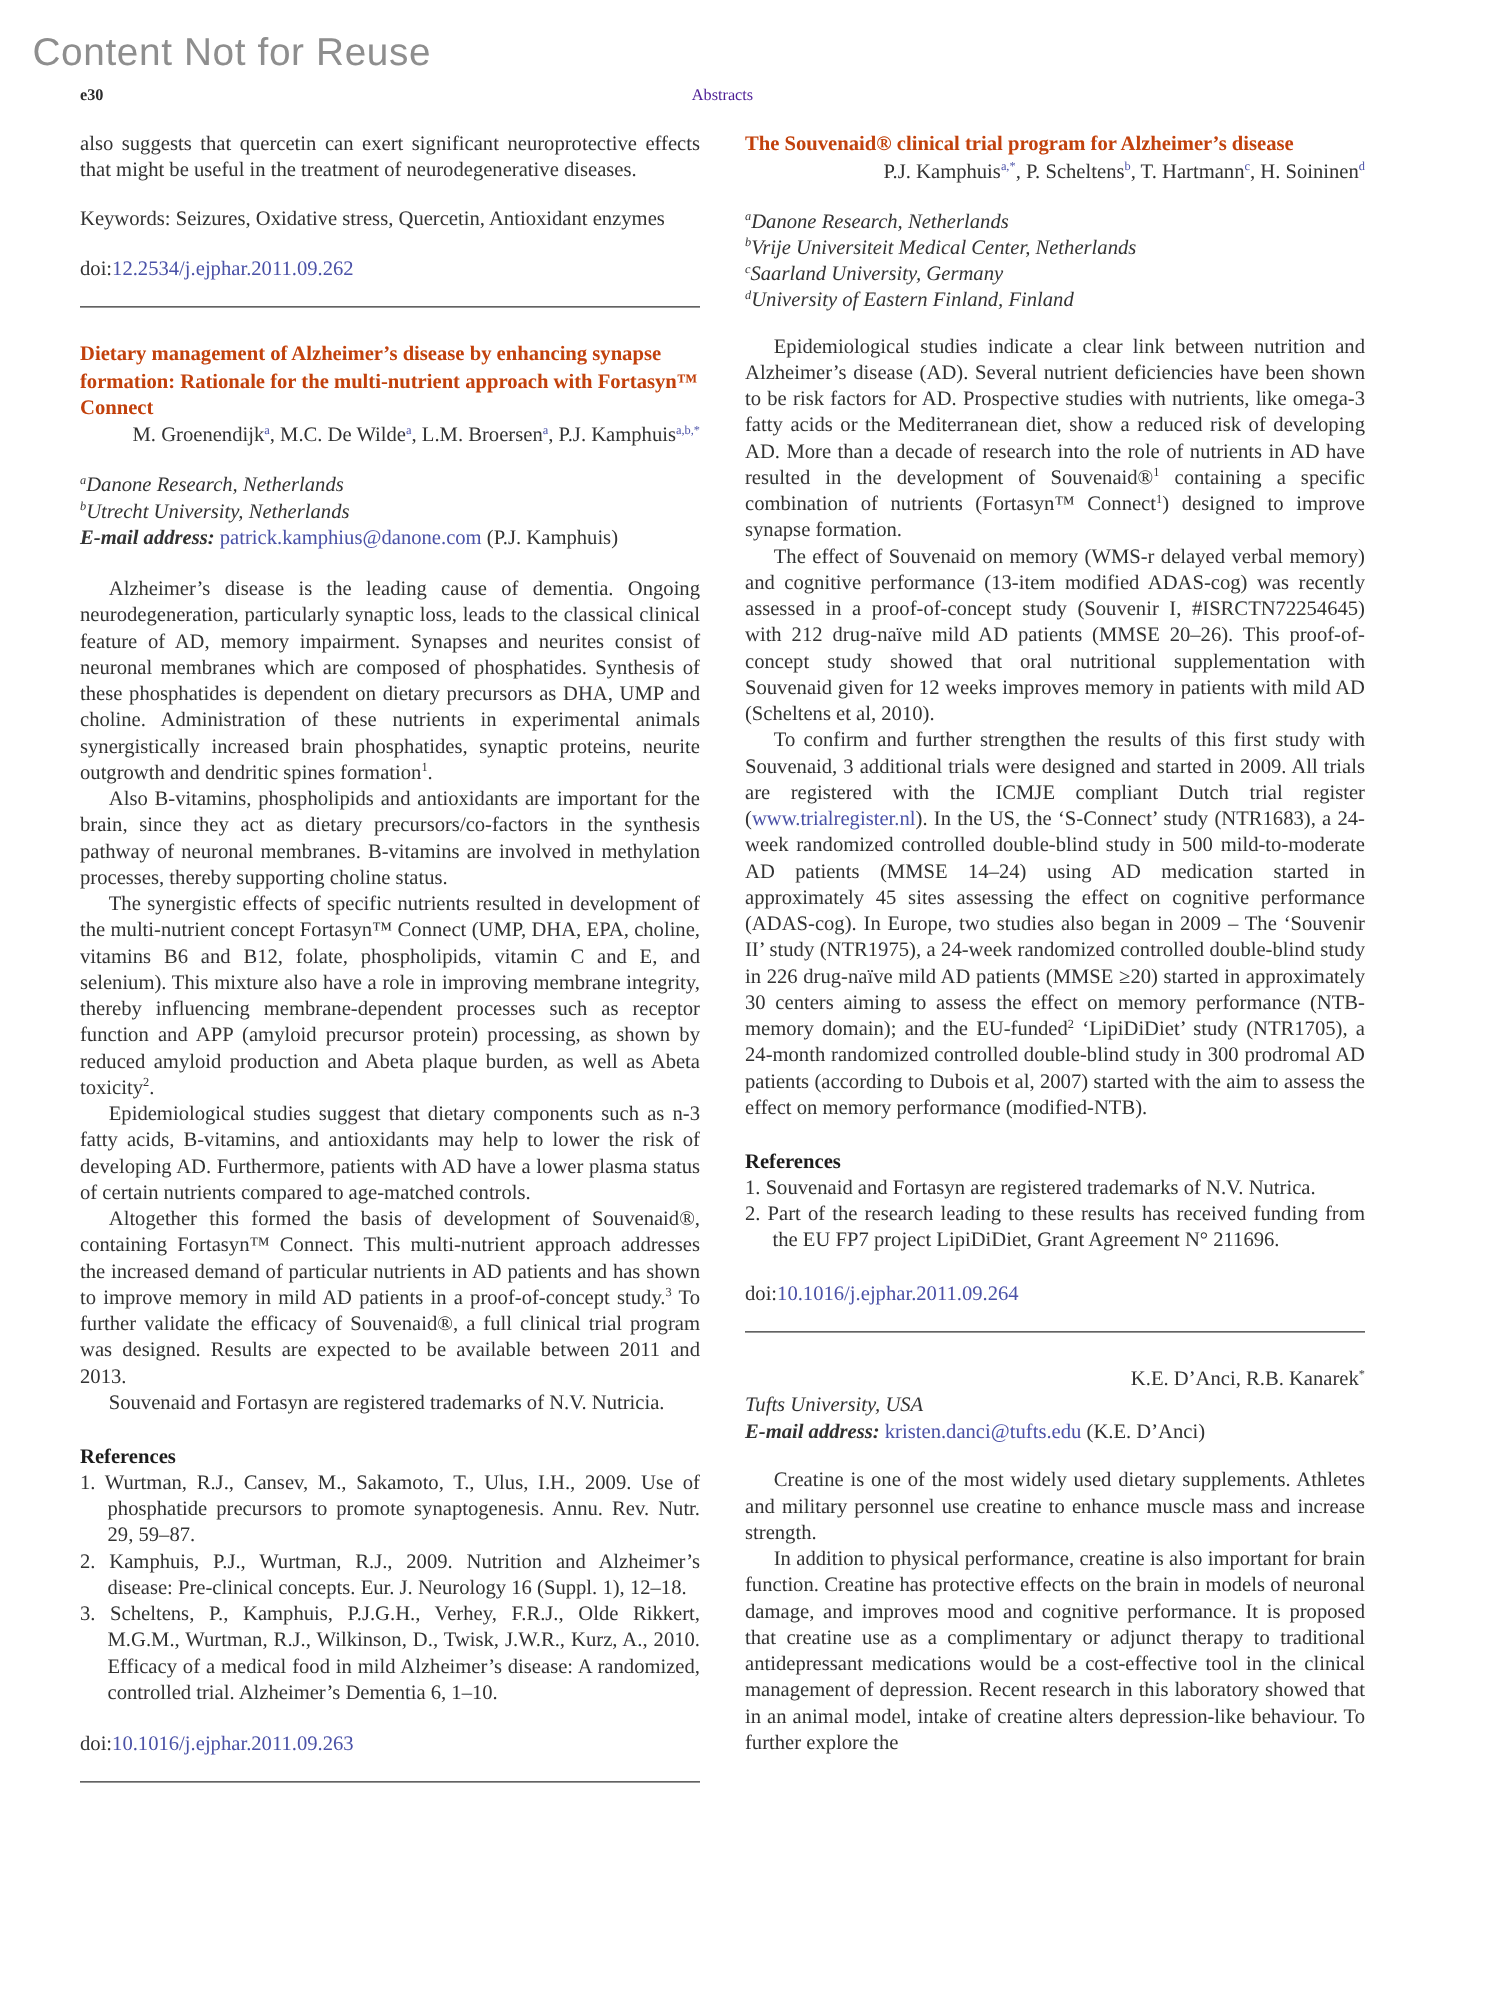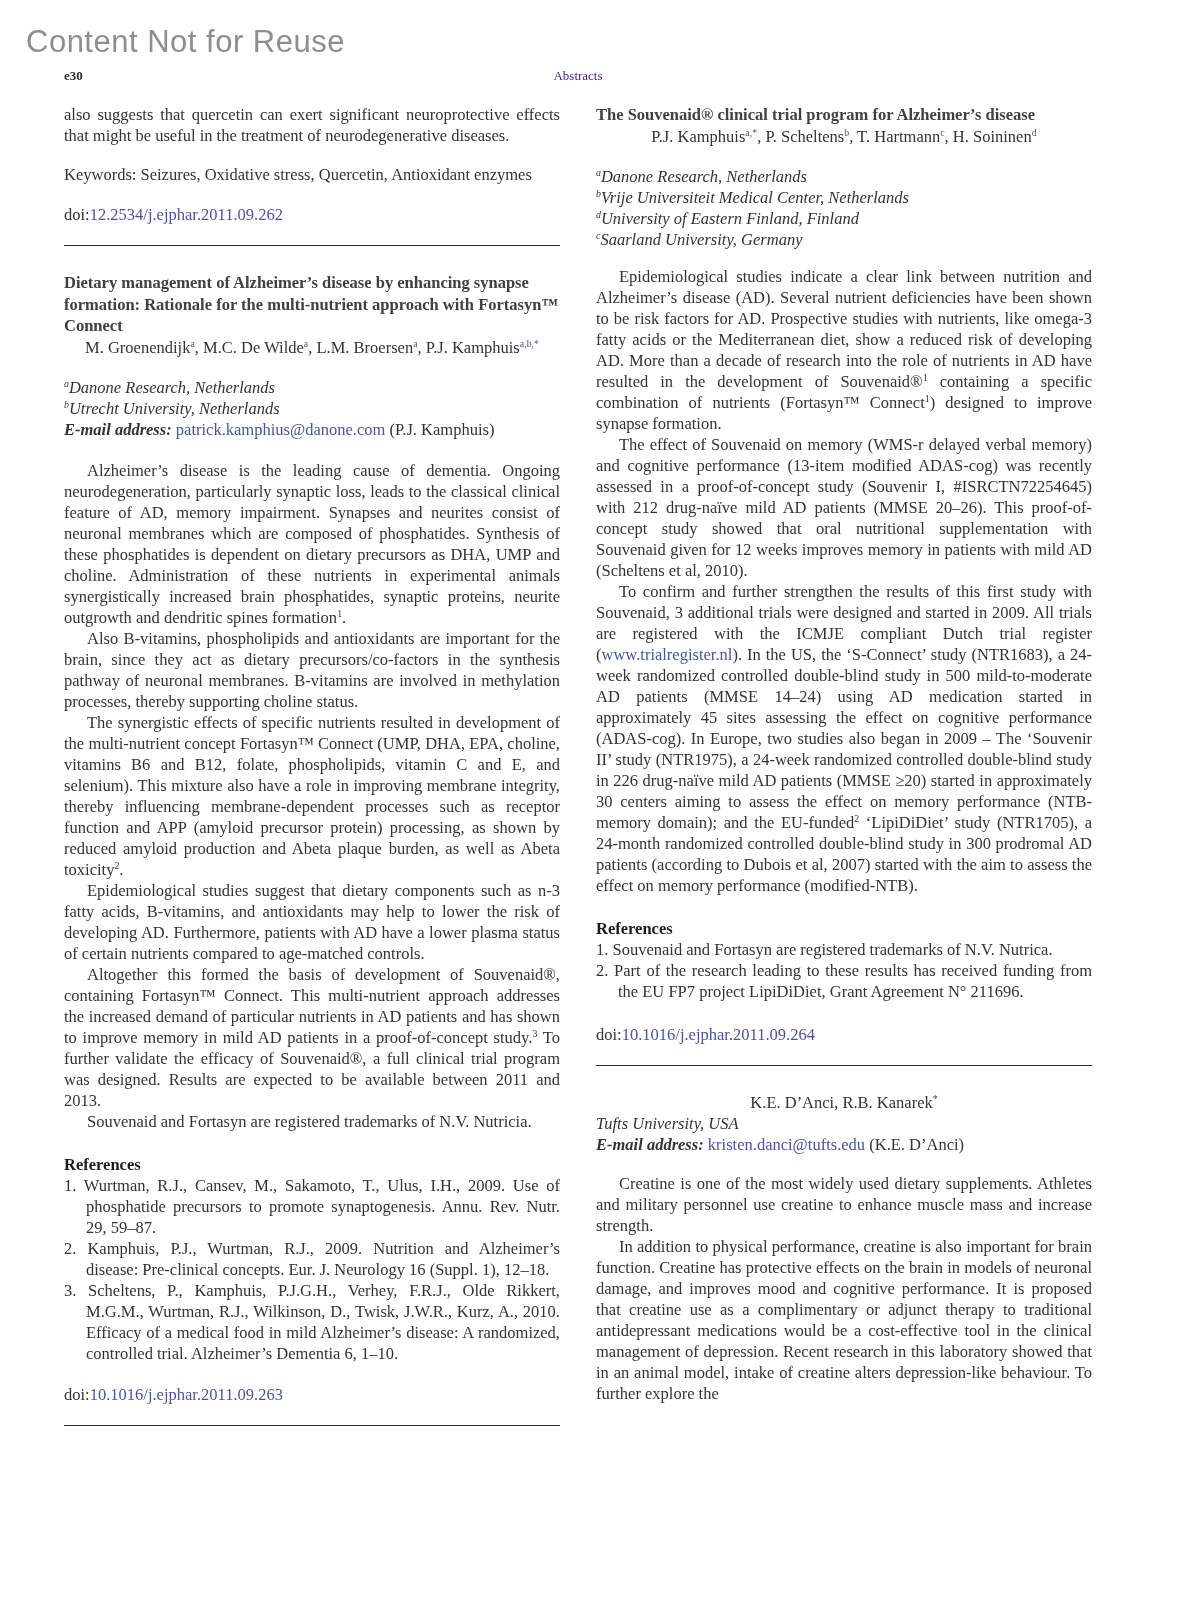--- a/index.html
+++ b/index.html
@@ -10,22 +10,22 @@
         font-family:"Liberation Sans","DejaVu Sans",sans-serif;
         font-size:31px;color:var(--wm);letter-spacing:0.5px;}
   .pageno{position:absolute;left:64px;top:68px;font-size:13px;font-weight:700;color:#2b2b2b;}
   .running{position:absolute;left:64px;top:68px;width:1028px;text-align:center;
         font-size:13px;color:#4c1d95;}
   .col{position:absolute;top:104px;width:496px;font-size:16.5px;line-height:21px;}
   .col-left{left:64px;}
   .col-right{left:596px;}
   .para{margin:0;text-align:justify;}
   .para.indent{text-indent:23px;}
-  .authors{margin:0;text-align:center;}
-  .abs-title{margin:0;font-weight:700;font-size:16.5px;line-height:21.5px;color:#404040;text-align:left;}
+  .authors{margin:0;text-align:right;}
+  .abs-title{margin:0;font-weight:700;font-size:16.5px;line-height:21.5px;color:#c2410c;text-align:left;}
   .affils{margin:0;font-style:italic;}
   .refhead{margin:0;font-weight:700;color:#1c1c1c;}
   .ref{margin:0;padding-left:22px;text-indent:-22px;text-align:justify;}
   .doi{margin:0;}
   hr.rule{border:none;border-top:1.5px solid #2f2f2f;margin:20px 0 26px 0;}
   sup{font-size:0.6em;line-height:0;vertical-align:baseline;position:relative;top:-0.55em;}
   .run-b{font-weight:400;}
   .run-bi{font-weight:700;font-style:italic;}
   .run-link{color:var(--link);font-style:normal;}
   .run-roman{font-style:normal;text-align:right;}
@@ -61,22 +61,22 @@
       <p class="ref"><span>3. Scheltens, P., Kamphuis, P.J.G.H., Verhey, F.R.J., Olde Rikkert, M.G.M., Wurtman, R.J., Wilkinson, D., Twisk, J.W.R., Kurz, A., 2010. Efficacy of a medical food in mild Alzheimer’s disease: A randomized, controlled trial. Alzheimer’s Dementia 6, 1–10.</span></p>
       <p class="doi" style="margin-top: 20px;"><span>doi:</span><span class="run-link">10.1016/j.ejphar.2011.09.263</span></p>
       <hr class="rule">
     </div>
   <div class="col col-right">
       <h3 class="abs-title">The Souvenaid® clinical trial program for Alzheimer’s disease</h3>
       <p class="authors"><span>P.J. Kamphuis</span><sup class="run-link">a,*</sup><span>, P. Scheltens</span><sup class="run-link">b</sup><span>, T. Hartmann</span><sup class="run-link">c</sup><span>, H. Soininen</span><sup class="run-link">d</sup></p>
       <div class="affils" style="margin-top: 19px;">
         <div class="affil-line"><sup>a</sup><span>Danone Research, Netherlands</span></div>
         <div class="affil-line"><sup>b</sup><span>Vrije Universiteit Medical Center, Netherlands</span></div>
+        <div class="affil-line"><sup>c</sup><span>Saarland University, Germany</span></div>
         <div class="affil-line"><sup>d</sup><span>University of Eastern Finland, Finland</span></div>
-        <div class="affil-line"><sup>c</sup><span>Saarland University, Germany</span></div>
       </div>
       <p class="para indent" style="margin-top: 16px;"><span>Epidemiological studies indicate a clear link between nutrition and Alzheimer’s disease (AD). Several nutrient deficiencies have been shown to be risk factors for AD. Prospective studies with nutrients, like omega-3 fatty acids or the Mediterranean diet, show a reduced risk of developing AD. More than a decade of research into the role of nutrients in AD have resulted in the development of Souvenaid®</span><sup>1</sup><span> containing a specific combination of nutrients (Fortasyn™ Connect</span><sup>1</sup><span>) designed to improve synapse formation.</span></p>
       <p class="para indent"><span>The effect of Souvenaid on memory (WMS-r delayed verbal memory) and cognitive performance (13-item modified ADAS-cog) was recently assessed in a proof-of-concept study (Souvenir I, #ISRCTN72254645) with 212 drug-naïve mild AD patients (MMSE 20–26). This proof-of-concept study showed that oral nutritional supplementation with Souvenaid given for 12 weeks improves memory in patients with mild AD (Scheltens et al, 2010).</span></p>
       <p class="para indent"><span>To confirm and further strengthen the results of this first study with Souvenaid, 3 additional trials were designed and started in 2009. All trials are registered with the ICMJE compliant Dutch trial register (</span><span class="run-link">www.trialregister.nl</span><span>). In the US, the ‘S-Connect’ study (NTR1683), a 24-week randomized controlled double-blind study in 500 mild-to-moderate AD patients (MMSE 14–24) using AD medication started in approximately 45 sites assessing the effect on cognitive performance (ADAS-cog). In Europe, two studies also began in 2009 – The ‘Souvenir II’ study (NTR1975), a 24-week randomized controlled double-blind study in 226 drug-naïve mild AD patients (MMSE ≥20) started in approximately 30 centers aiming to assess the effect on memory performance (NTB-memory domain); and the EU-funded</span><sup>2</sup><span> ‘LipiDiDiet’ study (NTR1705), a 24-month randomized controlled double-blind study in 300 prodromal AD patients (according to Dubois et al, 2007) started with the aim to assess the effect on memory performance (modified-NTB).</span></p>
       <p class="refhead" style="margin-top: 22px;">References</p>
       <p class="ref"><span>1. Souvenaid and Fortasyn are registered trademarks of N.V. Nutrica.</span></p>
       <p class="ref"><span>2. Part of the research leading to these results has received funding from the EU FP7 project LipiDiDiet, Grant Agreement N° 211696.</span></p>
       <p class="doi" style="margin-top: 22px;"><span>doi:</span><span class="run-link">10.1016/j.ejphar.2011.09.264</span></p>
       <hr class="rule">
       <p class="authors"><span>K.E. D’Anci, R.B. Kanarek</span><sup>*</sup></p>

